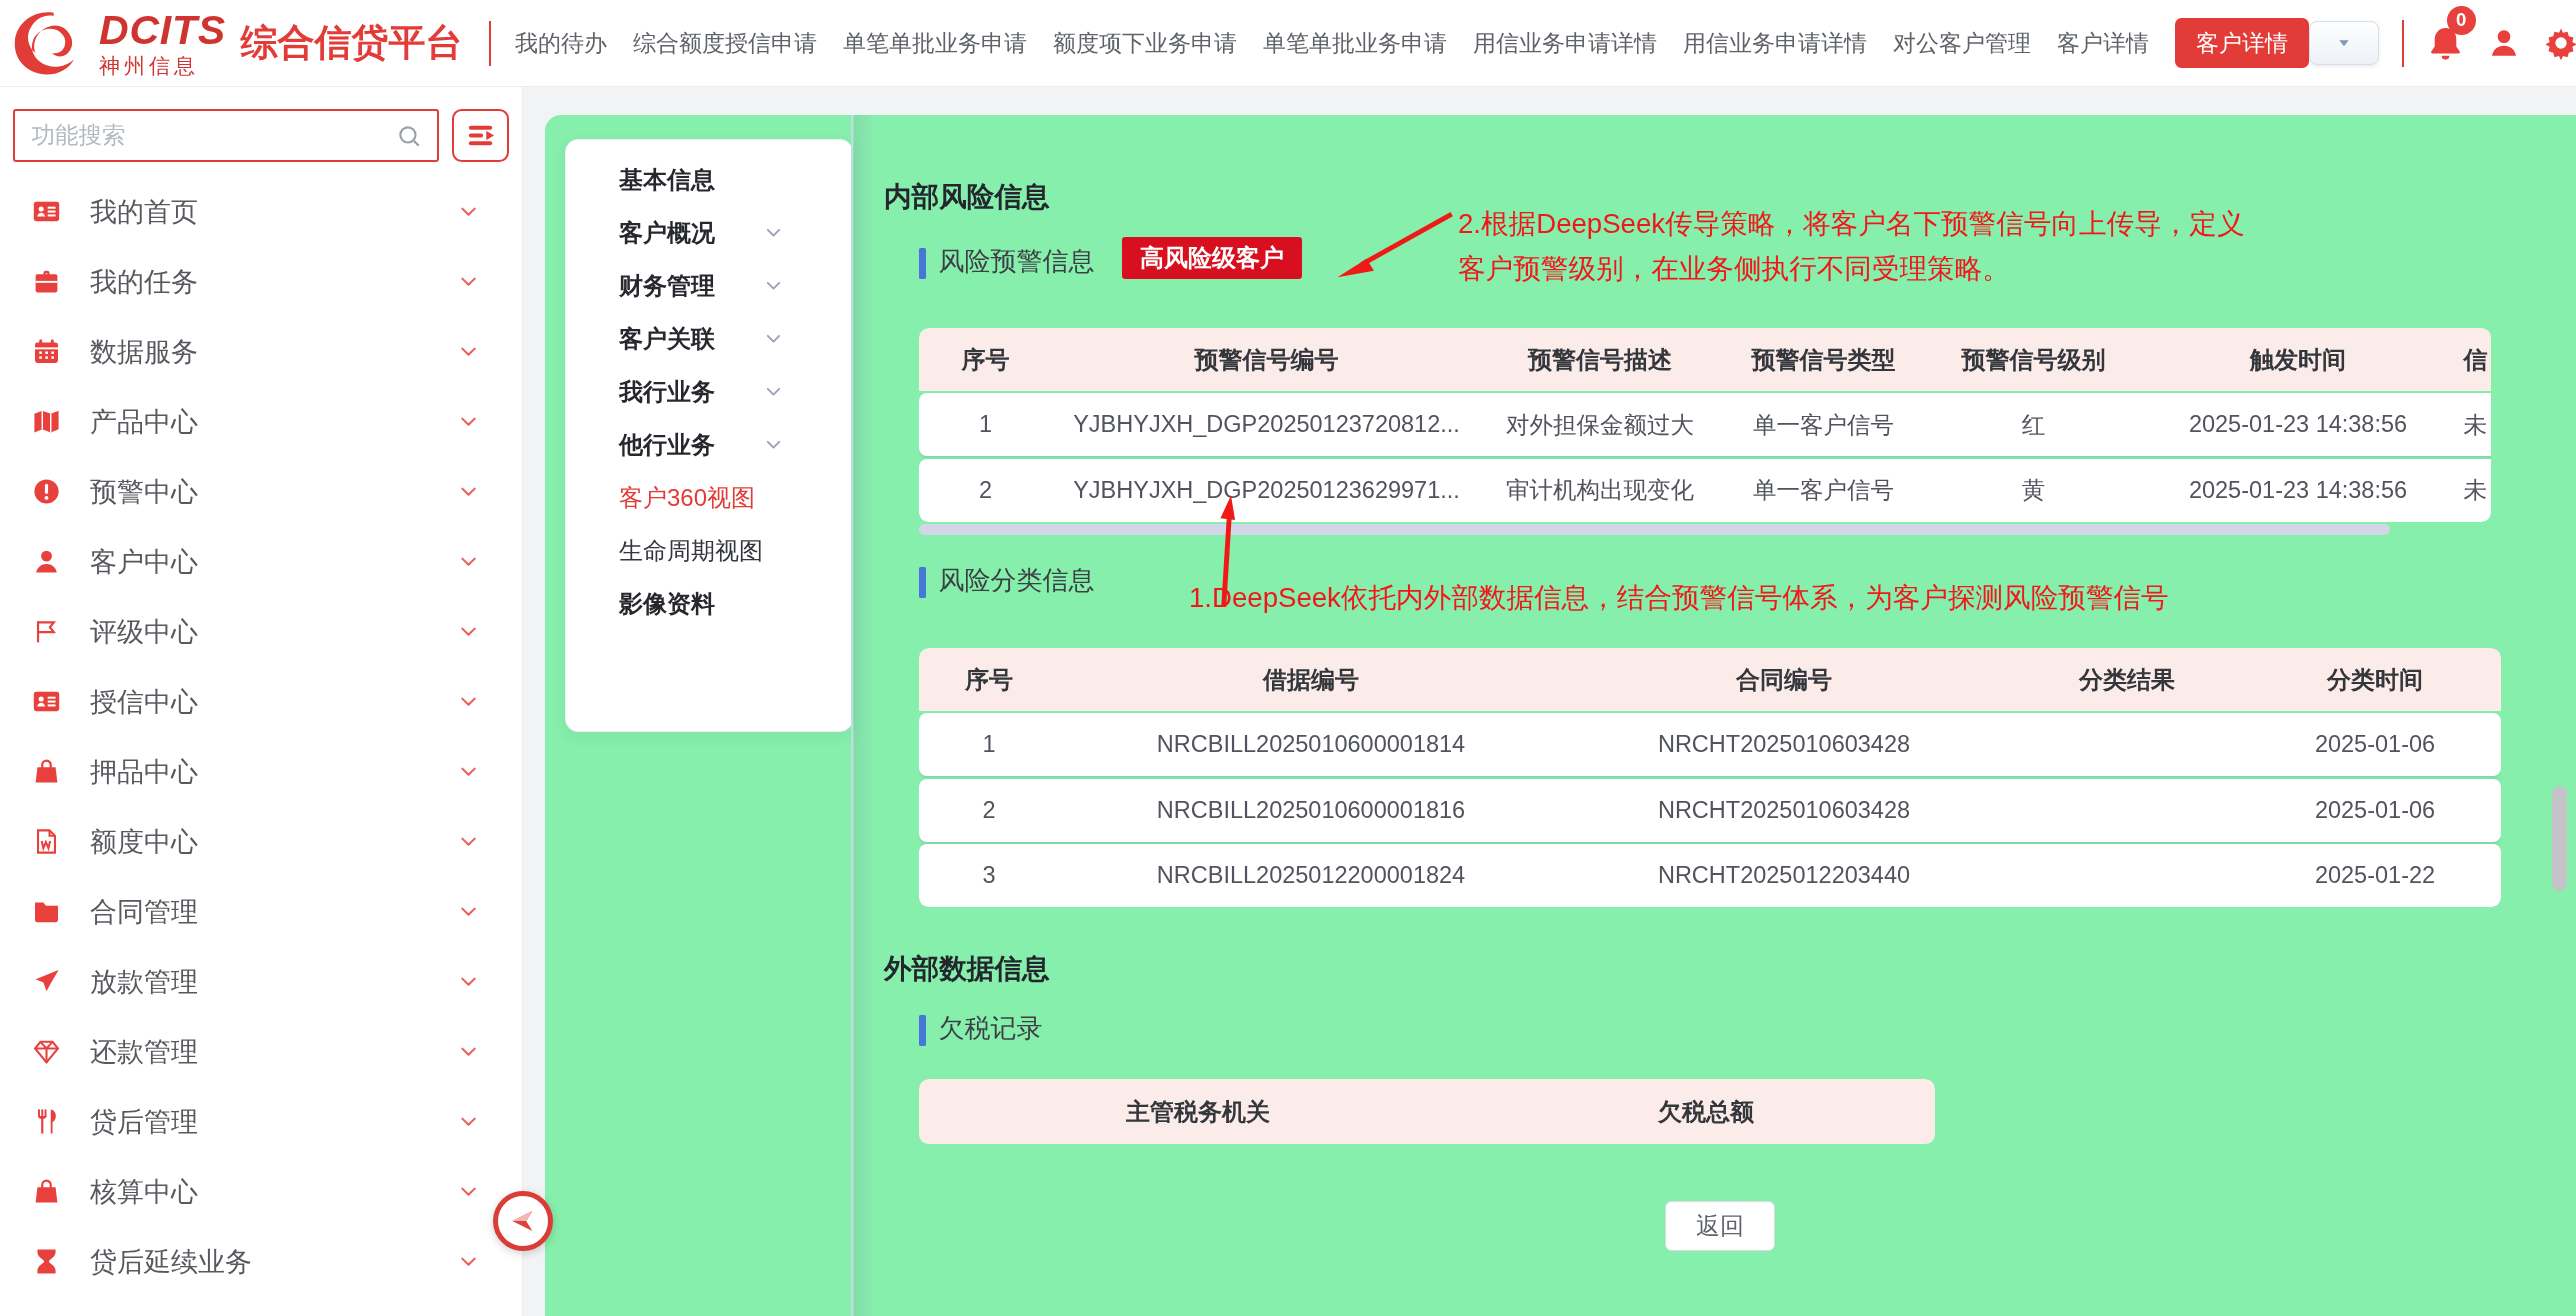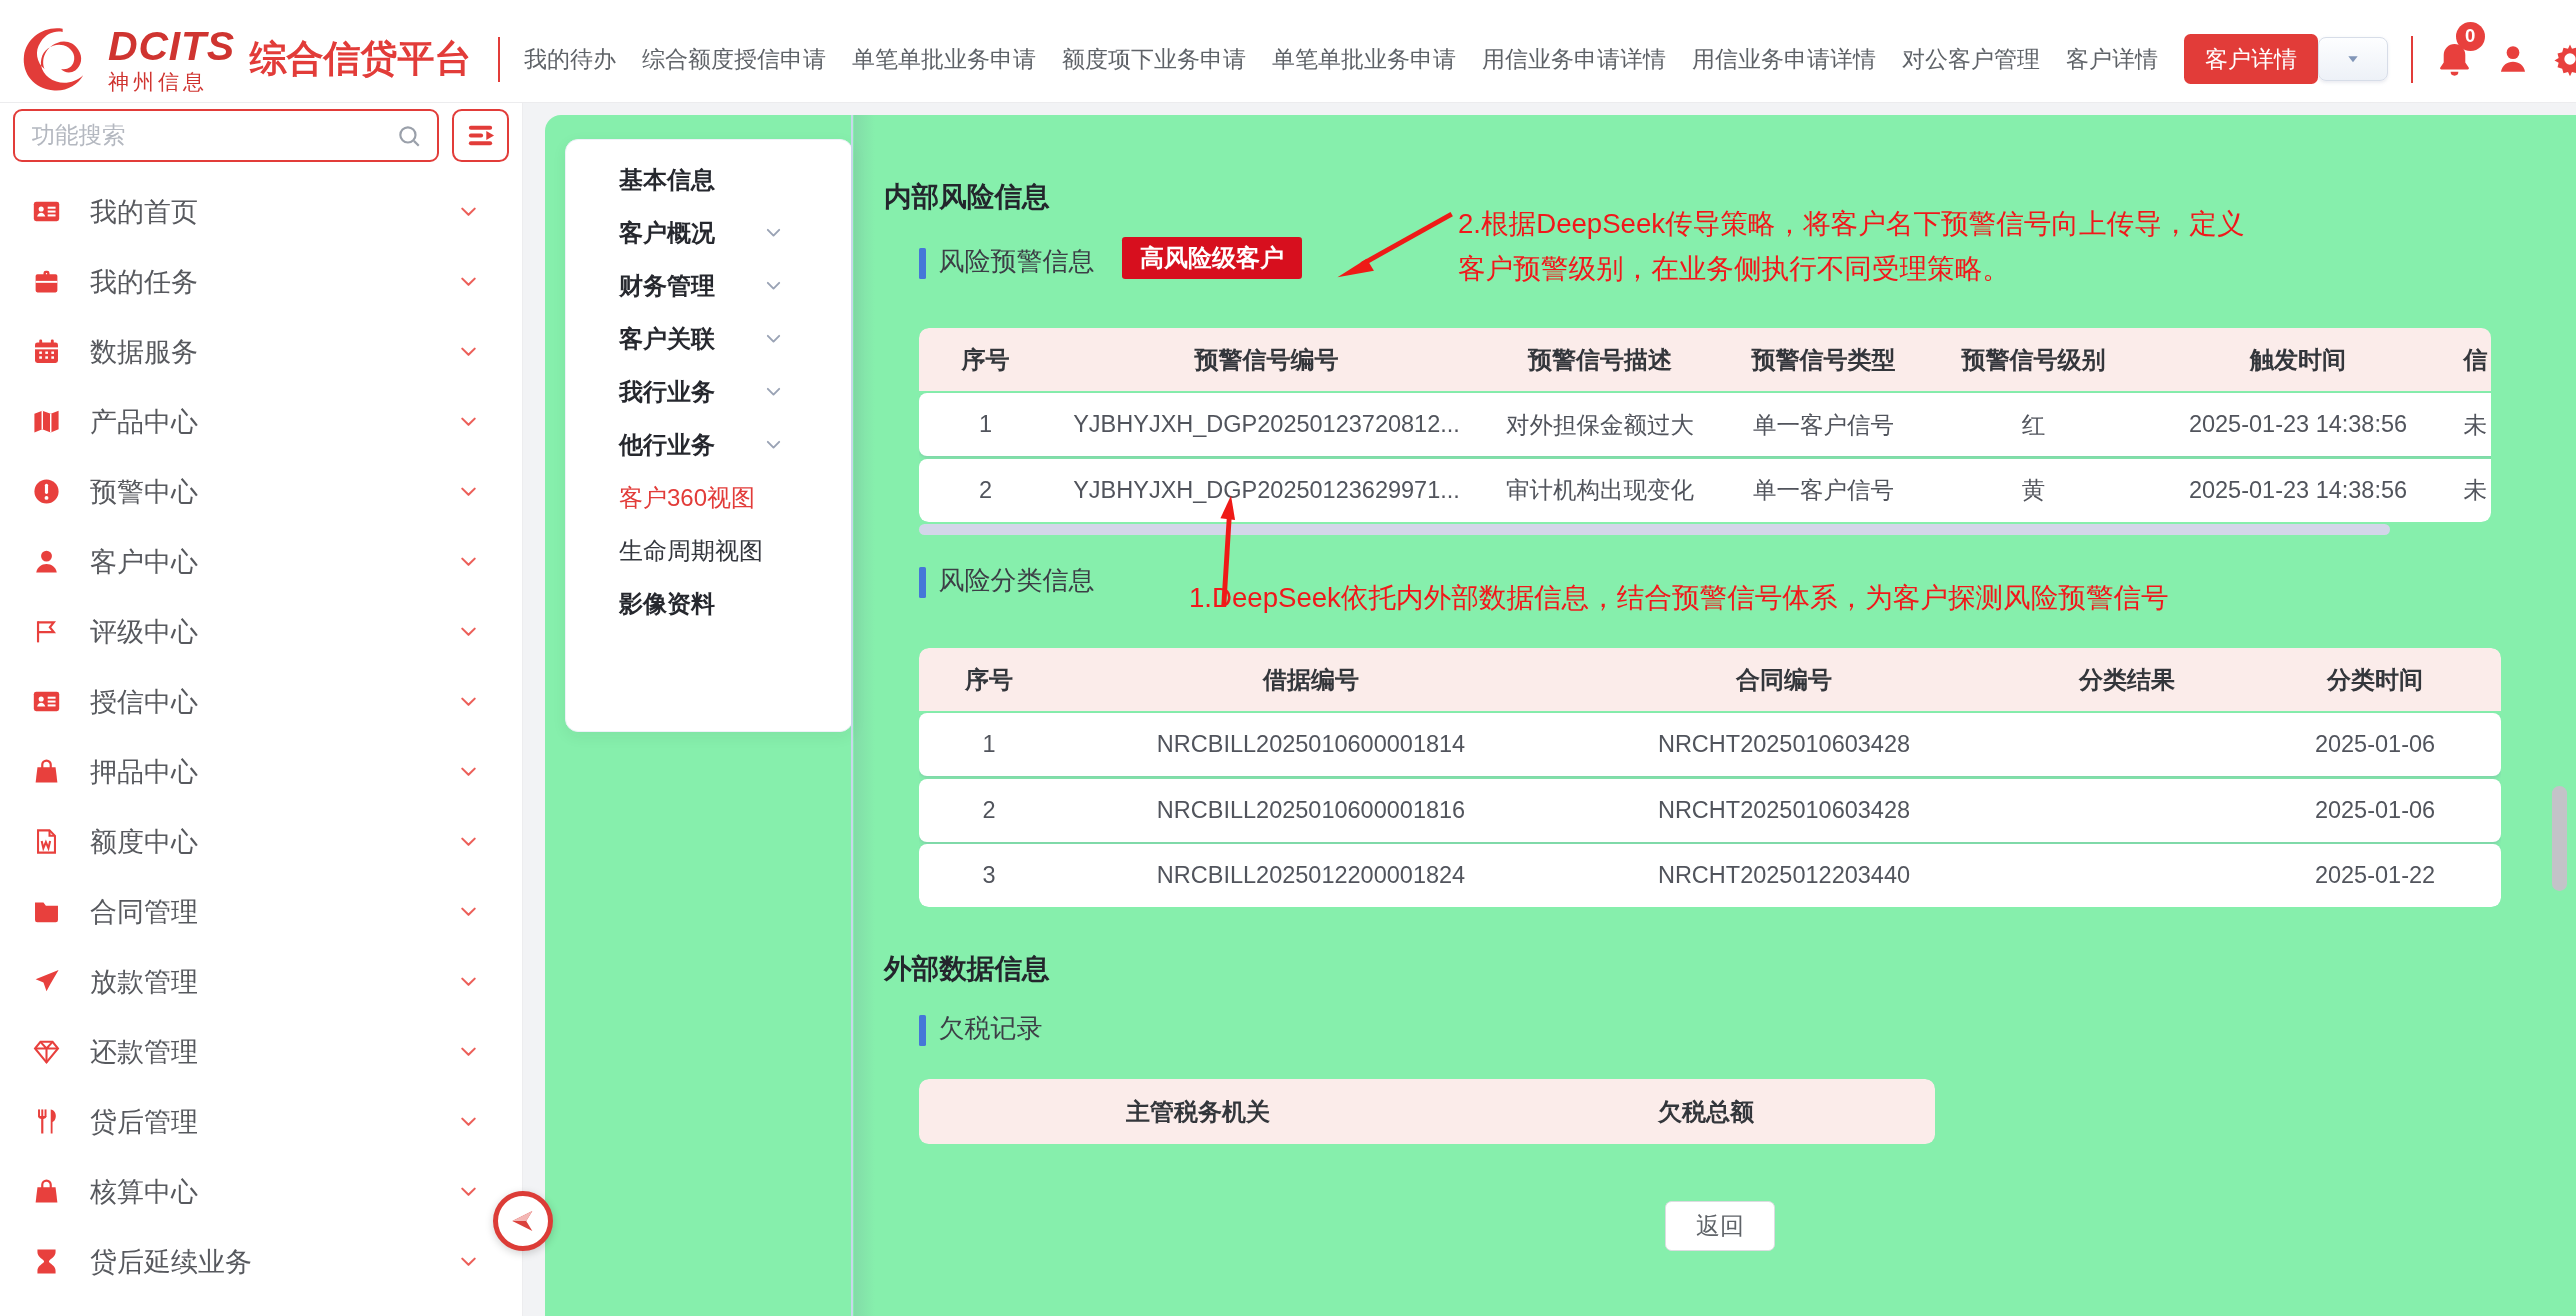--- a/index.html
+++ b/index.html
@@ -3,23 +3,23 @@
 <meta charset="utf-8">
 <style>
   html,body{margin:0;padding:0;background:#fff;}
   *{box-sizing:border-box;}
   .app{position:relative;width:2576px;height:1317px;overflow:hidden;background:#fff;
        font-family:"Liberation Sans","DejaVu Sans",sans-serif;color:#333;}
   .icon{display:inline-flex;}
   .icon svg{width:100%;height:100%;display:block;}
 
   
-  header{position:absolute;top:16px;left:0;right:0;height:87px;background:#fff;
+  header{position:absolute;top:0;left:0;right:0;height:87px;background:#fff;
          border-bottom:1.6px solid #ececee;display:flex;align-items:center;
-         padding-left:19px;z-index:6;white-space:nowrap;}
+         padding-left:10px;z-index:6;white-space:nowrap;}
   .logo{display:flex;align-items:center;flex-shrink:0;}
   .logo-swirl{width:81px;height:71px;color:var(--brand-red,#e23c39);}
   .brand{margin-left:8px;line-height:1;}
   .brand-en{font-size:41px;font-weight:bold;font-style:italic;color:#cf3430;letter-spacing:0.8px;}
   .brand-cn{font-size:21px;color:#cf3430;letter-spacing:4px;margin-top:3.2px;}
   .product{font-size:37px;font-weight:bold;color:var(--brand-red,#e23c39);margin-left:14.6px;}
   .logo-divider{width:2.4px;height:45px;background:var(--brand-red,#e23c39);margin:0 24px 0 26px;}
   nav{display:flex;align-items:center;gap:26px;flex-shrink:0;}
   .nav-item{font-size:23px;color:#5f6368;cursor:pointer;}
   .nav-item.active{background:var(--brand-red,#e23c39);color:#fff;padding:9.7px 21px;border-radius:6.5px;}
@@ -33,21 +33,21 @@
   .bell-wrap .icon{width:37px;height:39px;color:#e8403d;}
   .nbadge{position:absolute;top:-18px;right:-11.3px;min-width:29px;height:29px;border-radius:14.6px;
           background:#e8403d;color:#fff;font-size:18.6px;font-weight:bold;
           display:flex;align-items:center;justify-content:center;}
   .hicon{width:34px;height:34px;color:#e8403d;cursor:pointer;}
 
   
   aside{position:absolute;top:87px;left:0;width:523px;bottom:0;background:#fff;
         border-right:1.6px solid #ededef;padding-top:22px;z-index:3;}
   .search-row{display:flex;align-items:center;padding:0 13px;}
-  .search-box{flex:1;height:53px;border:2.4px solid var(--brand-red,#e23c39);border-radius:9px;
+  .search-box{flex:1;height:53px;border:2.4px solid var(--brand-red,#e23c39);border-radius:3px;
               display:flex;align-items:center;padding:0 14.6px;background:#fff;}
   .s-input{border:none;outline:none;flex:1;font-size:23.5px;color:#444;min-width:0;
            font-family:inherit;background:transparent;}
   .s-input::placeholder{color:#b4b8c0;}
   .search-box .icon{width:26px;height:26px;color:#9aa0aa;}
   .s-btn{width:57px;height:53px;border:2.4px solid var(--brand-red,#e23c39);border-radius:9.7px;
          background:#fff;color:var(--brand-red,#e23c39);margin-left:13px;
          display:flex;align-items:center;justify-content:center;cursor:pointer;}
   .s-btn .icon{width:31px;height:31px;}
   .menu{margin-top:14.6px;}

